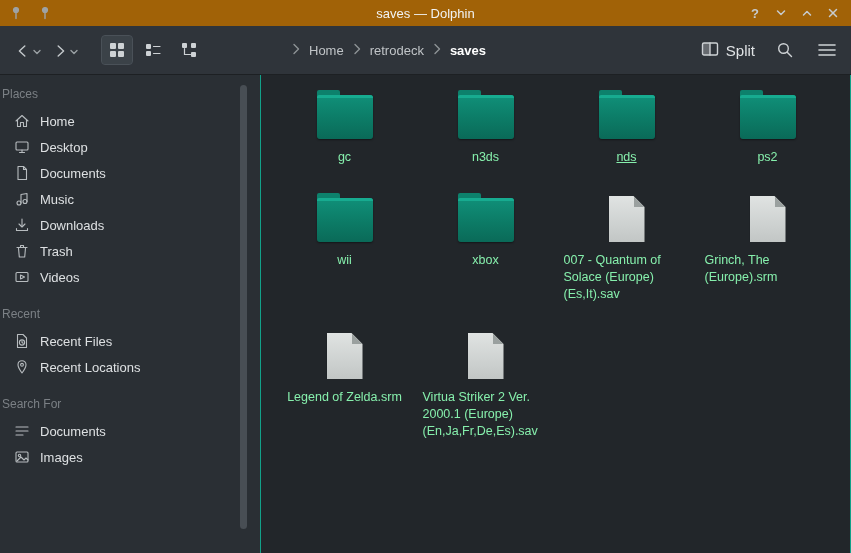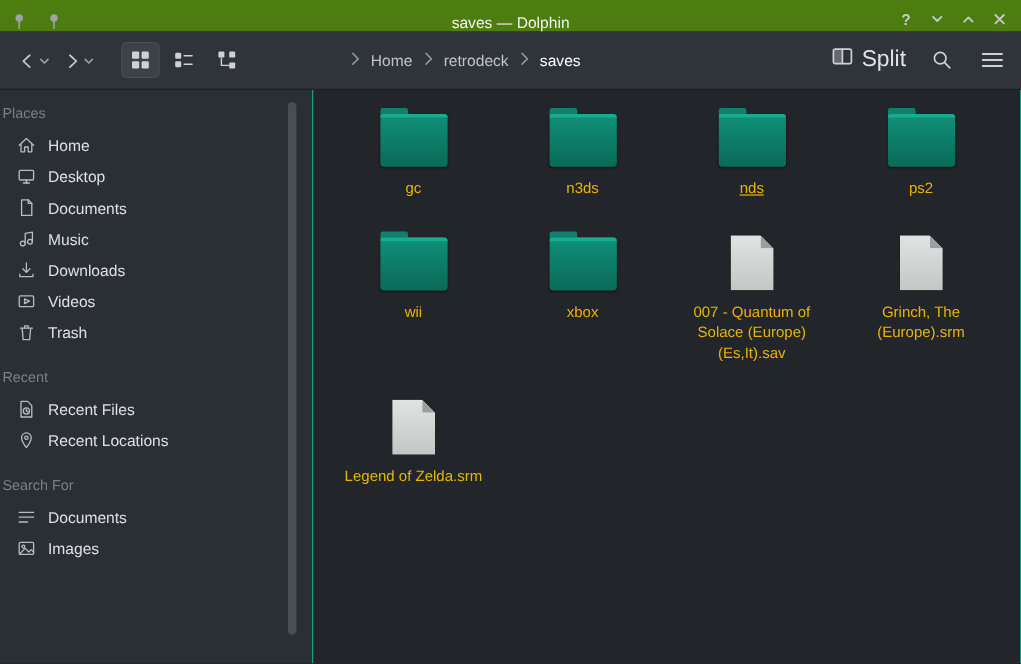--- a/index.html
+++ b/index.html
@@ -1,63 +1,63 @@
 <!DOCTYPE html>
 <html><head>
 <meta charset="utf-8">
 <style>
   * { margin:0; padding:0; box-sizing:border-box; }
   html,body { width:851px; height:553px; overflow:hidden; background:#22262a;
               font-family:"Liberation Sans", sans-serif; }
   .window { position:relative; width:851px; height:553px; display:flex; flex-direction:column; background:#2a2f34; }
 
   
-  .titlebar { flex:0 0 26px; height:26px; background:#4d7c0f; display:flex; align-items:flex-end; position:relative; }
+  .titlebar { flex:0 0 26px; height:26px; background:#a16207; display:flex; align-items:center; position:relative; }
   .titlebar-left { display:flex; gap:15px; padding-left:9px; z-index:2; }
   .pin-btn { width:14px; height:16px; display:flex; align-items:center; justify-content:center; }
   .win-title { position:absolute; left:0; right:0; text-align:center; font-size:13px; color:#f1f3f4; }
   .titlebar-right { margin-left:auto; display:flex; align-items:center; gap:4px; padding-right:7px; z-index:2; }
   .tb-btn { width:22px; height:20px; display:flex; align-items:center; justify-content:center; color:#c7cbce; font-size:13px; font-weight:bold; }
   .tb-btn svg { stroke:#c7cbce; fill:none; stroke-width:1.5; stroke-linecap:round; stroke-linejoin:round; }
 
   
   .toolbar { flex:0 0 49px; height:49px; background:#2f343a; display:flex; align-items:center; padding:0 12px; border-bottom:1px solid #1d2023; }
   .nav-btn { display:flex; align-items:flex-end; padding:2px; margin-right:6px; }
   .nav-btn svg { stroke:#c3c8cb; fill:none; stroke-width:1.6; stroke-linecap:round; stroke-linejoin:round; }
   .caret { margin-left:1px; margin-bottom:1px; }
   .caret svg { stroke:#9aa0a4; stroke-width:1.4; }
   .viewmodes { display:flex; gap:6px; margin-left:16px; }
   .vm-btn { width:30px; height:28px; display:flex; align-items:center; justify-content:center; border-radius:3px; }
   .vm-btn.selected { background:#3b4248; outline:1px solid #4a5158; }
   .vm-btn svg { fill:#ced2d5; stroke:#ced2d5; stroke-width:1.2; stroke-linecap:round; }
   .breadcrumb { display:flex; align-items:center; gap:9px; font-size:13px; margin-left:88px; }
   .crumb { color:#c0c4c7; }
-  .crumb.current { color:#ffffff; font-weight:normal; }
+  .crumb.current { color:#ffffff; font-weight:bold; }
   .crumb-sep svg { stroke:#8e9396; fill:none; stroke-width:1.4; stroke-linecap:round; stroke-linejoin:round; }
   .toolbar-right { margin-left:auto; display:flex; align-items:center; gap:18px; }
-  .split-btn { display:flex; align-items:center; gap:7px; color:#e0e3e5; font-size:19px; }
+  .split-btn { display:flex; align-items:center; gap:7px; color:#e0e3e5; font-size:15px; }
   .split-btn svg, .icon-btn svg { stroke:#ced2d5; fill:none; stroke-width:1.4; stroke-linecap:round; stroke-linejoin:round; }
   .icon-btn { display:flex; align-items:center; justify-content:center; width:24px; height:24px; }
 
   
   .content { flex:1; position:relative; background:#2a2f34; overflow:hidden; }
   .sidebar { position:absolute; left:0; top:0; bottom:0; width:236px; padding-top:4px; overflow:hidden; }
   .side-header { color:#7b8085; font-size:12px; padding:8px 2px 7px; }
   .side-header.spaced { margin-top:9px; }
   .side-item { height:26px; display:flex; align-items:center; gap:10px; padding-left:14px; color:#dde0e2; font-size:13px; }
   .sicon { width:16px; height:16px; flex:0 0 16px; stroke:#b7bcbf; fill:none; stroke-width:1.1; stroke-linejoin:round; stroke-linecap:round; }
   .scroll-thumb { position:absolute; left:240px; top:10px; width:7px; height:444px; background:#484e54; border-radius:3.5px; }
 
   
   .mainview { position:absolute; left:260px; top:-1px; right:0; bottom:0; background:#22262a;
               border:1px solid #12a189; border-bottom:none; }
   .files { display:grid; grid-template-columns:repeat(4,141px); row-gap:26px; padding:14px 0 0 13px; }
   .cell { display:flex; flex-direction:column; align-items:center; }
   .icon-box { height:50px; display:flex; align-items:flex-end; justify-content:center; margin-bottom:10px; }
-  .flabel { font-size:12.5px; color:#eab308; text-align:center; line-height:17px; max-width:126px; overflow-wrap:break-word; }
+  .flabel { font-size:12.5px; color:#86efac; line-height:17px; max-width:126px; overflow-wrap:break-word; }
   .flabel.hovered { text-decoration:underline; }
 
   .folder-glyph { width:56px; height:44px; position:relative; border-radius:2px 3px 3px 3px;
         background:linear-gradient(180deg,#109079 0%, #0c7b66 55%, #0a6a58 100%);
         box-shadow:0 1px 2px rgba(0,0,0,.45); }
   .folder-glyph::before { content:''; position:absolute; top:-5px; left:0; width:23px; height:6px;
         background:#0d816c; border-radius:2px 2px 0 0; }
   .folder-glyph::after { content:''; position:absolute; top:0; left:0; right:0; height:3px;
         background:#17ab90; border-radius:2px 3px 0 0; }
 
@@ -250,33 +250,33 @@
       <div class="side-item">
         <svg class="sicon" viewBox="0 0 16 16">
             <line x1="8" y1="2" x2="8" y2="9.5"></line>
             <polyline points="5,7 8,10 11,7"></polyline>
             <path d="M2.5 11.5 V13.5 H13.5 V11.5"></path>
           </svg>
         <span>Downloads</span>
       </div>
       <div class="side-item">
         <svg class="sicon" viewBox="0 0 16 16">
-            <rect x="2" y="3.5" width="12" height="9" rx="1"></rect>
-            <polygon points="6.5,6 10.5,8 6.5,10"></polygon>
-          </svg>
-        <span>Videos</span>
-      </div>
-      <div class="side-item">
-        <svg class="sicon" viewBox="0 0 16 16">
             <path d="M4.5 5 L5.3 14 H10.7 L11.5 5"></path>
             <line x1="3" y1="4.5" x2="13" y2="4.5"></line>
             <path d="M6.5 4.5 V2.5 H9.5 V4.5"></path>
           </svg>
         <span>Trash</span>
       </div>
+      <div class="side-item">
+        <svg class="sicon" viewBox="0 0 16 16">
+            <rect x="2" y="3.5" width="12" height="9" rx="1"></rect>
+            <polygon points="6.5,6 10.5,8 6.5,10"></polygon>
+          </svg>
+        <span>Videos</span>
+      </div>
 
 
       <div class="side-header spaced">Recent</div>
       <div class="side-item">
         <svg class="sicon" viewBox="0 0 16 16">
             <path d="M3.5 1.5 H9 L12.5 5 V14.5 H3.5 Z"></path>
             <circle cx="8" cy="9.5" r="2.6"></circle>
             <polyline points="8,8 8,9.5 9.2,10.2"></polyline>
           </svg>
         <span>Recent Files</span>
@@ -363,17 +363,23 @@
             </div>
           <div class="flabel">Grinch, The (Europe).srm</div>
         </div>
 
         <div class="cell">
           <div class="icon-box">
               <div class="file-glyph"></div>
             </div>
           <div class="flabel">Legend of Zelda.srm</div>
         </div>
+        <div class="cell">
+          <div class="icon-box">
+              <div class="file-glyph"></div>
+            </div>
+          <div class="flabel">Virtua Striker 2 Ver. 2000.1 (Europe) (En,Ja,Fr,De,Es).sav</div>
+        </div>
 
       </div>
     </div>
   </div>
 </div>
 
 </body></html>

